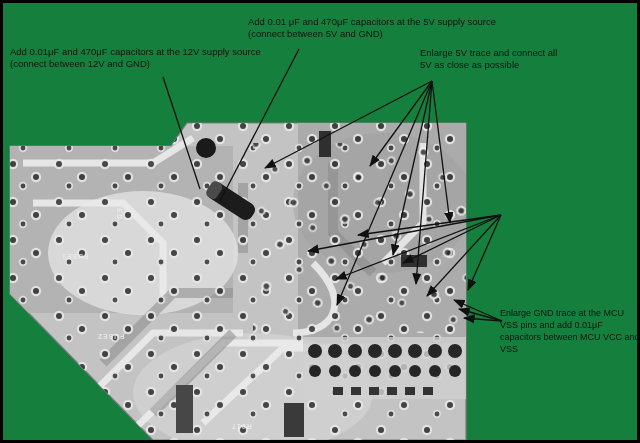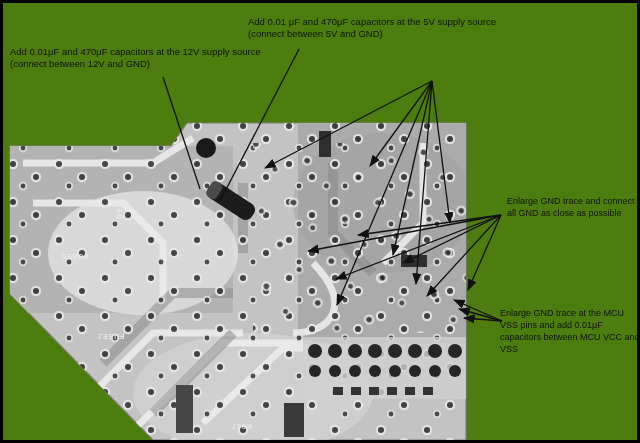--- a/index.html
+++ b/index.html
@@ -1,21 +1,21 @@
 <!DOCTYPE html>
 <html><head>
 <meta charset="utf-8">
 <style>
   html,body{margin:0;padding:0;background:#fff;}
   .frame{
     position:relative;
     width:640px;height:443px;
     box-sizing:border-box;
     border:3px solid #000;
-    background:#4d7c0f;
+    background:#15803d;
     overflow:hidden;
     font-family:"Liberation Sans", sans-serif;
   }
   .pcb-svg{position:absolute;left:0;top:0;width:634px;height:437px;}
   .annotation{
     position:absolute;
     font-size:9.5px;
     line-height:12px;
     color:#111;
     letter-spacing:0px;
@@ -169,18 +169,18 @@
 
   <span class="silk" style="left:58px; top:250px;">FUSE1</span>
   <span class="silk" style="left:94px; top:330px;">FUSE2</span>
   <span class="silk vert" style="left:108px; top:205px;">LED</span>
   <span class="silk" style="left:228px; top:420px;">R917</span>
 
   <div class="annotation" style="left:245px; top:13px; width:265px;">Add 0.01 μF and 470μF capacitors at the 5V supply source (connect between 5V and GND)</div>
 
   <div class="annotation" style="left:7px; top:43px; width:252px;">Add 0.01μF and 470μF capacitors at the 12V supply source (connect between 12V and GND)</div>
 
+  <div class="annotation" style="left:417px; top:44px; width:150px;">Enlarge 5V trace and connect all 5V as close as possible</div>
 
-  <div class="annotation small" style="left:504px; top:192px; width:130px;">Enlarge GND trace and connect all GND as close as possible</div>
 
   <div class="annotation small" style="left:497px; top:304px; width:140px;">Enlarge GND trace at the MCU VSS pins and add 0.01μF capacitors between MCU VCC and VSS</div>
 
 </div>
 
 </body></html>

